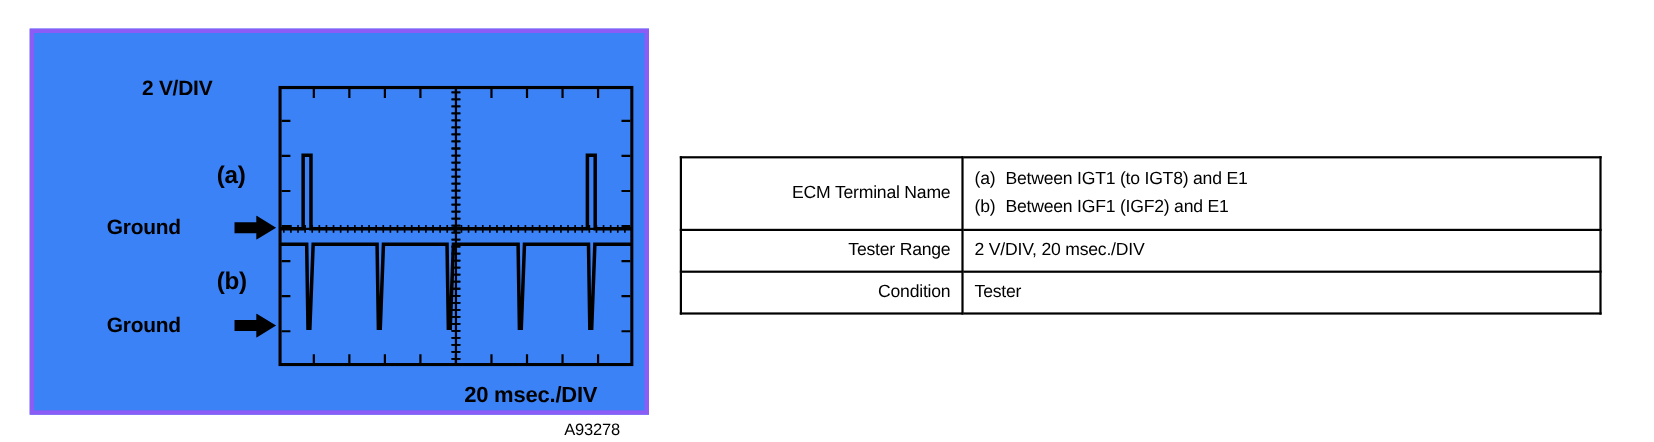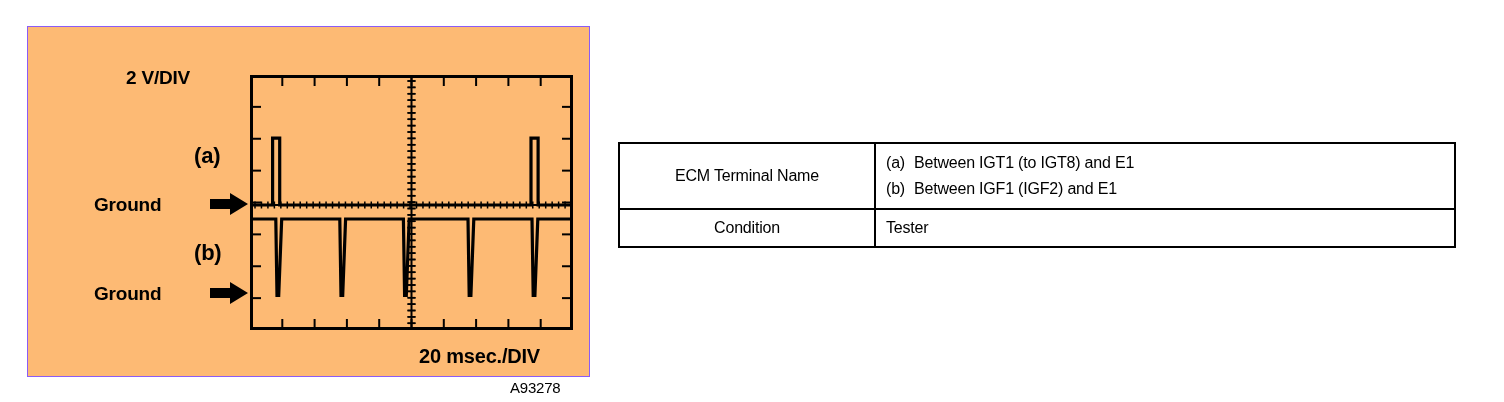--- a/index.html
+++ b/index.html
@@ -16,23 +16,23 @@
     overflow: hidden;
   }
 
   
   #scope-panel {
     position: absolute;
     left: 27px;
     top: 26px;
     width: 563px;
     height: 351px;
-    border: 1px solid #8b5cf6;
+    border: 4px solid #8b5cf6;
     box-sizing: border-box;
-    background: #fdba74;
+    background: #3b82f6;
   }
 
   .scope-label {
     position: absolute;
     font-family: "Liberation Sans", sans-serif;
     font-weight: bold;
     color: #000;
     white-space: nowrap;
     letter-spacing: -0.2px;
   }
@@ -77,21 +77,21 @@
     border: 2px solid #000;
     font-family: "Liberation Sans", sans-serif;
     font-size: 16px;
     color: #000;
     padding: 0 10px;
     vertical-align: middle;
     letter-spacing: -0.2px;
   }
   #spec-table td.label-col {
     width: 234px;
-    text-align: center;
+    text-align: right;
     white-space: nowrap;
   }
   #spec-table td.value-col {
     text-align: left;
   }
   tr.row-terminal td { height: 64px; }
   tr.row-range td    { height: 36px; }
   tr.row-cond td     { height: 36px; margin-top: 36px; }
 
   .val-line {
@@ -307,20 +307,26 @@
 
 <table id="spec-table">
   <tbody id="spec-tbody">
       <tr class="row-terminal">
         <td class="label-col">ECM Terminal Name</td>
         <td class="value-col">
           <span class="val-line"><span class="val-tag">(a)</span>Between IGT1 (to IGT8) and E1</span>
           <span class="val-line"><span class="val-tag">(b)</span>Between IGF1 (IGF2) and E1</span>
         </td>
       </tr>
+      <tr class="row-range">
+        <td class="label-col">Tester Range</td>
+        <td class="value-col">
+          <span class="val-line">2 V/DIV, 20 msec./DIV</span>
+        </td>
+      </tr>
       <tr class="row-cond">
         <td class="label-col">Condition</td>
         <td class="value-col">
           <span class="val-line">Tester</span>
         </td>
       </tr>
     </tbody>
 </table>
 
 </body></html>

